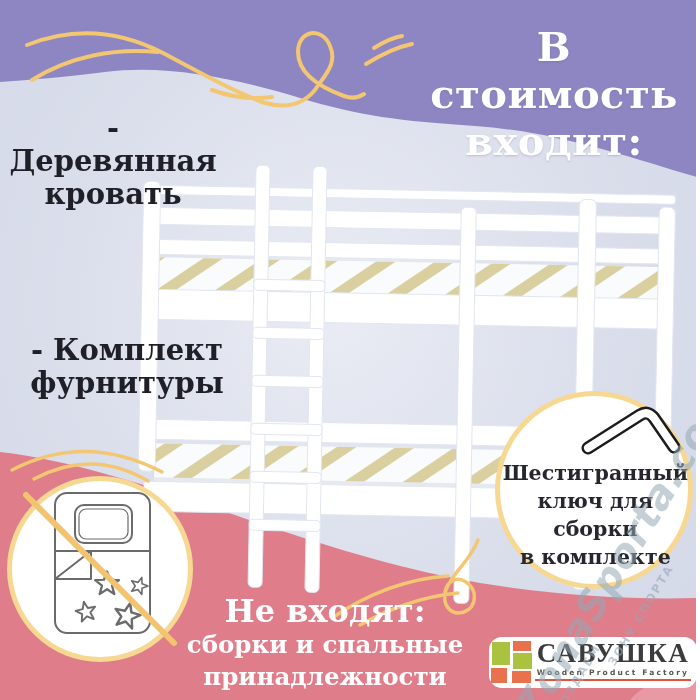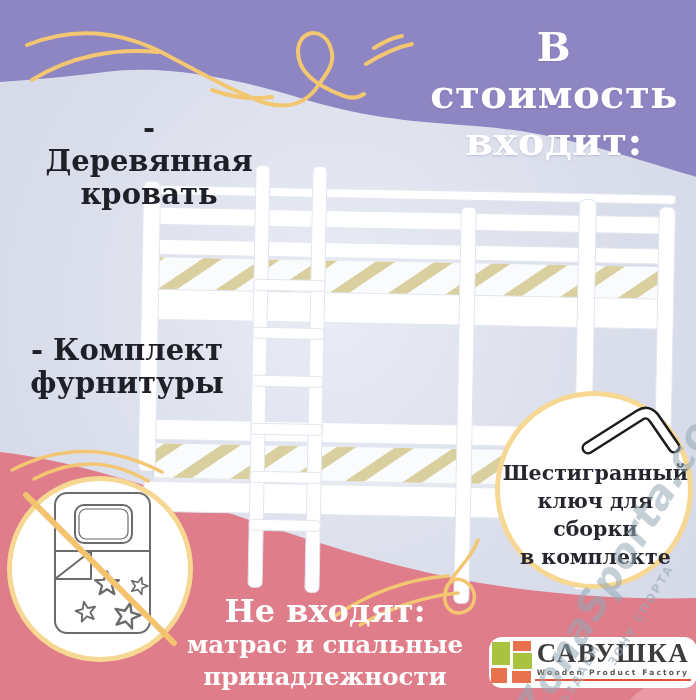--- a/index.html
+++ b/index.html
@@ -14,21 +14,21 @@
   .page-title{
     position:absolute;left:408px;top:24px;width:292px;
     text-align:center;color:#ffffff;font-weight:bold;
     font-size:40px;line-height:1.17;letter-spacing:0.5px;
     text-shadow:0 1px 2px rgba(90,80,140,.25);
   }
   .include-item{
     position:absolute;width:226px;text-align:center;
     color:#1f1f28;font-weight:bold;font-size:29px;line-height:1.14;
   }
-  .item-1{left:0;top:112px;padding-left:36px;}
+  .item-1{left:0;top:112px;}
   .item-2{left:0;top:226px;}
   .item-3{left:14px;top:334px;}
 
   
   .badge{
     position:absolute;background:#ffffff;border-radius:50%;
     border:5px solid #f6d892;box-sizing:border-box;
   }
   .badge-key{
     left:495px;top:391px;width:198px;height:198px;
@@ -197,21 +197,21 @@
         <path transform="translate(127,105) scale(0.9) rotate(18)" d="M0,-10 L2.47,-3.4 L9.51,-3.09 L4.0,1.3 L5.88,8.09 L0,4.2 L-5.88,8.09 L-4.0,1.3 L-9.51,-3.09 L-2.47,-3.4 Z"></path>
         <path transform="translate(74,131) scale(1.05) rotate(-12)" d="M0,-10 L2.47,-3.4 L9.51,-3.09 L4.0,1.3 L5.88,8.09 L0,4.2 L-5.88,8.09 L-4.0,1.3 L-9.51,-3.09 L-2.47,-3.4 Z"></path>
         <path transform="translate(115,135) scale(1.35) rotate(14)" d="M0,-10 L2.47,-3.4 L9.51,-3.09 L4.0,1.3 L5.88,8.09 L0,4.2 L-5.88,8.09 L-4.0,1.3 L-9.51,-3.09 L-2.47,-3.4 Z"></path>
       </g>
       <line x1="14" y1="14" x2="162" y2="162" stroke="#f2c46f" stroke-width="6" stroke-linecap="round"></line>
     </svg>
   </div>
 
   <div class="excludes">
     <div class="excludes-title">Не входят:</div>
-    <div class="excludes-line">матрас и спальные</div>
+    <div class="excludes-line">сборки и спальные</div>
     <div class="excludes-line">принадлежности</div>
   </div>
 
   <div class="logo">
     <div>
       <div class="sq" style="left:3px;top:5px;width:18px;height:23px;background:#a9c23f;"></div>
       <div class="sq" style="left:2px;top:31px;width:16px;height:15px;background:#e8724e;"></div>
       <div class="sq" style="left:24px;top:4px;width:18px;height:10px;background:#e8724e;"></div>
       <div class="sq" style="left:24px;top:16px;width:19px;height:16px;background:#a9c23f;"></div>
       <div class="sq" style="left:23px;top:34px;width:19px;height:12px;background:#e8724e;"></div>

